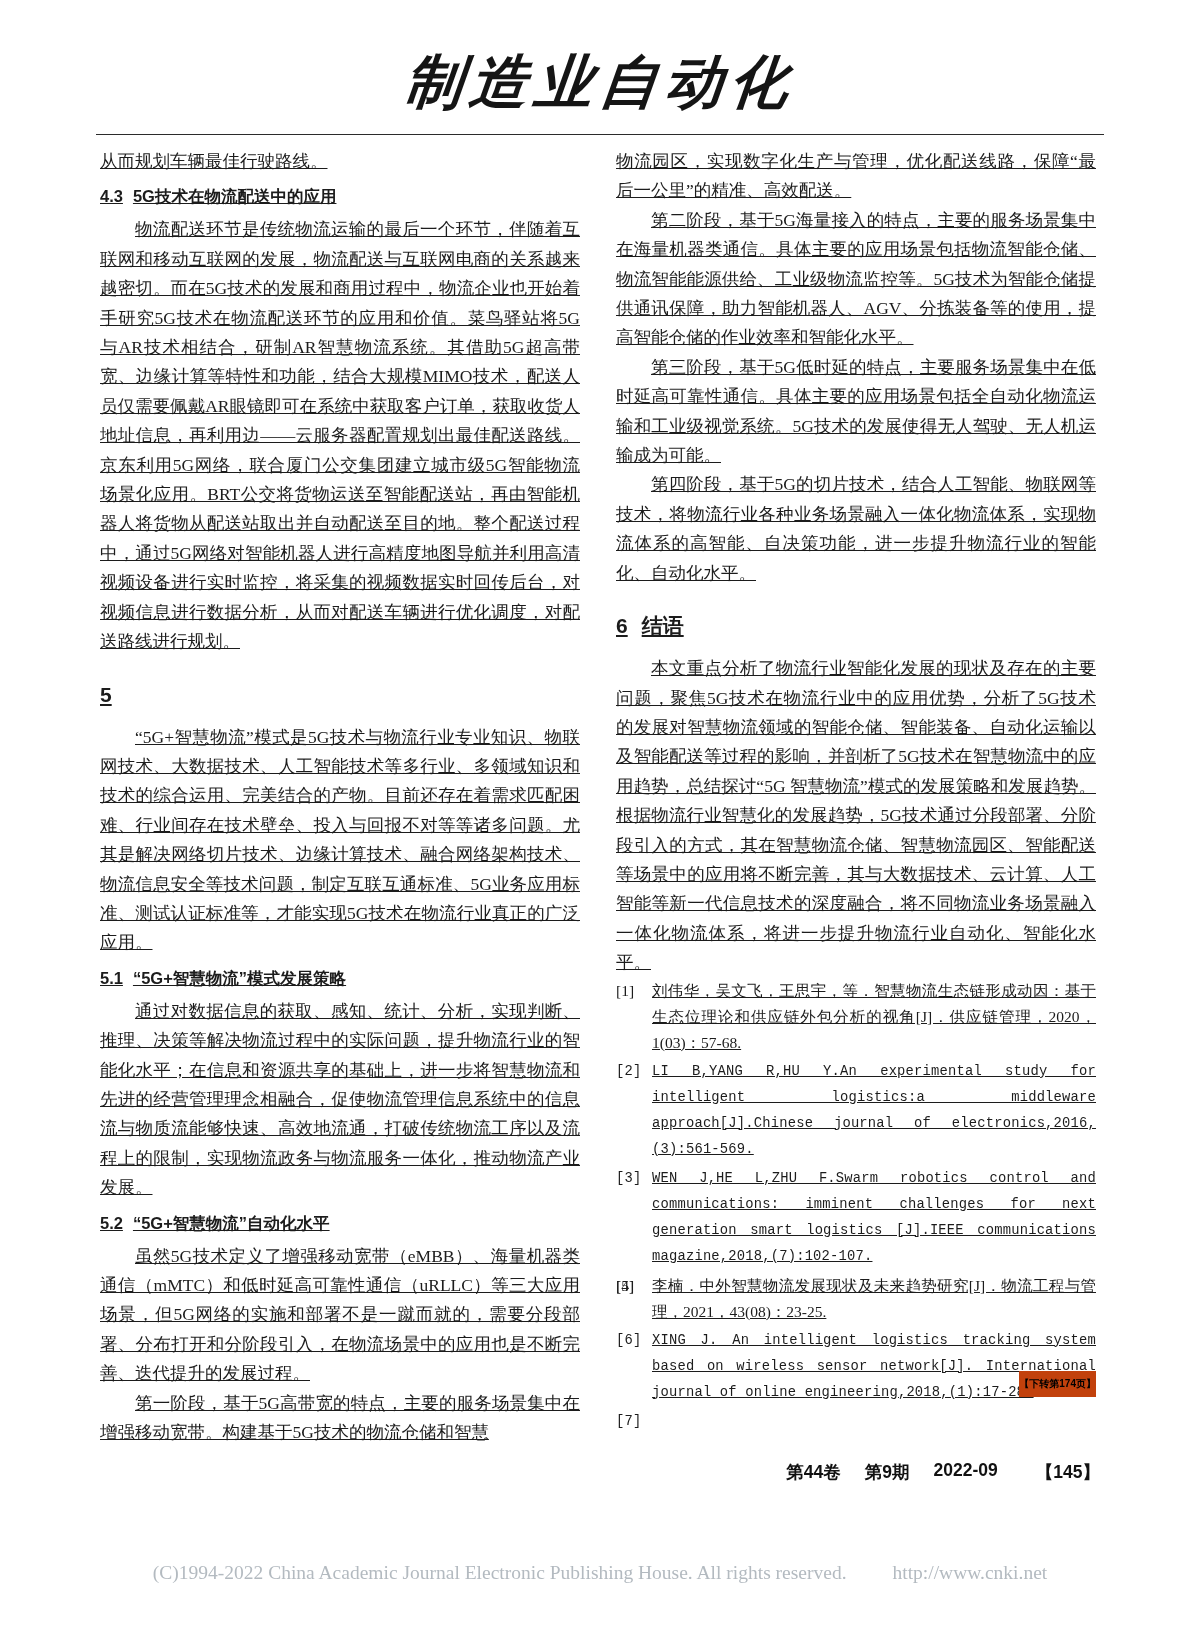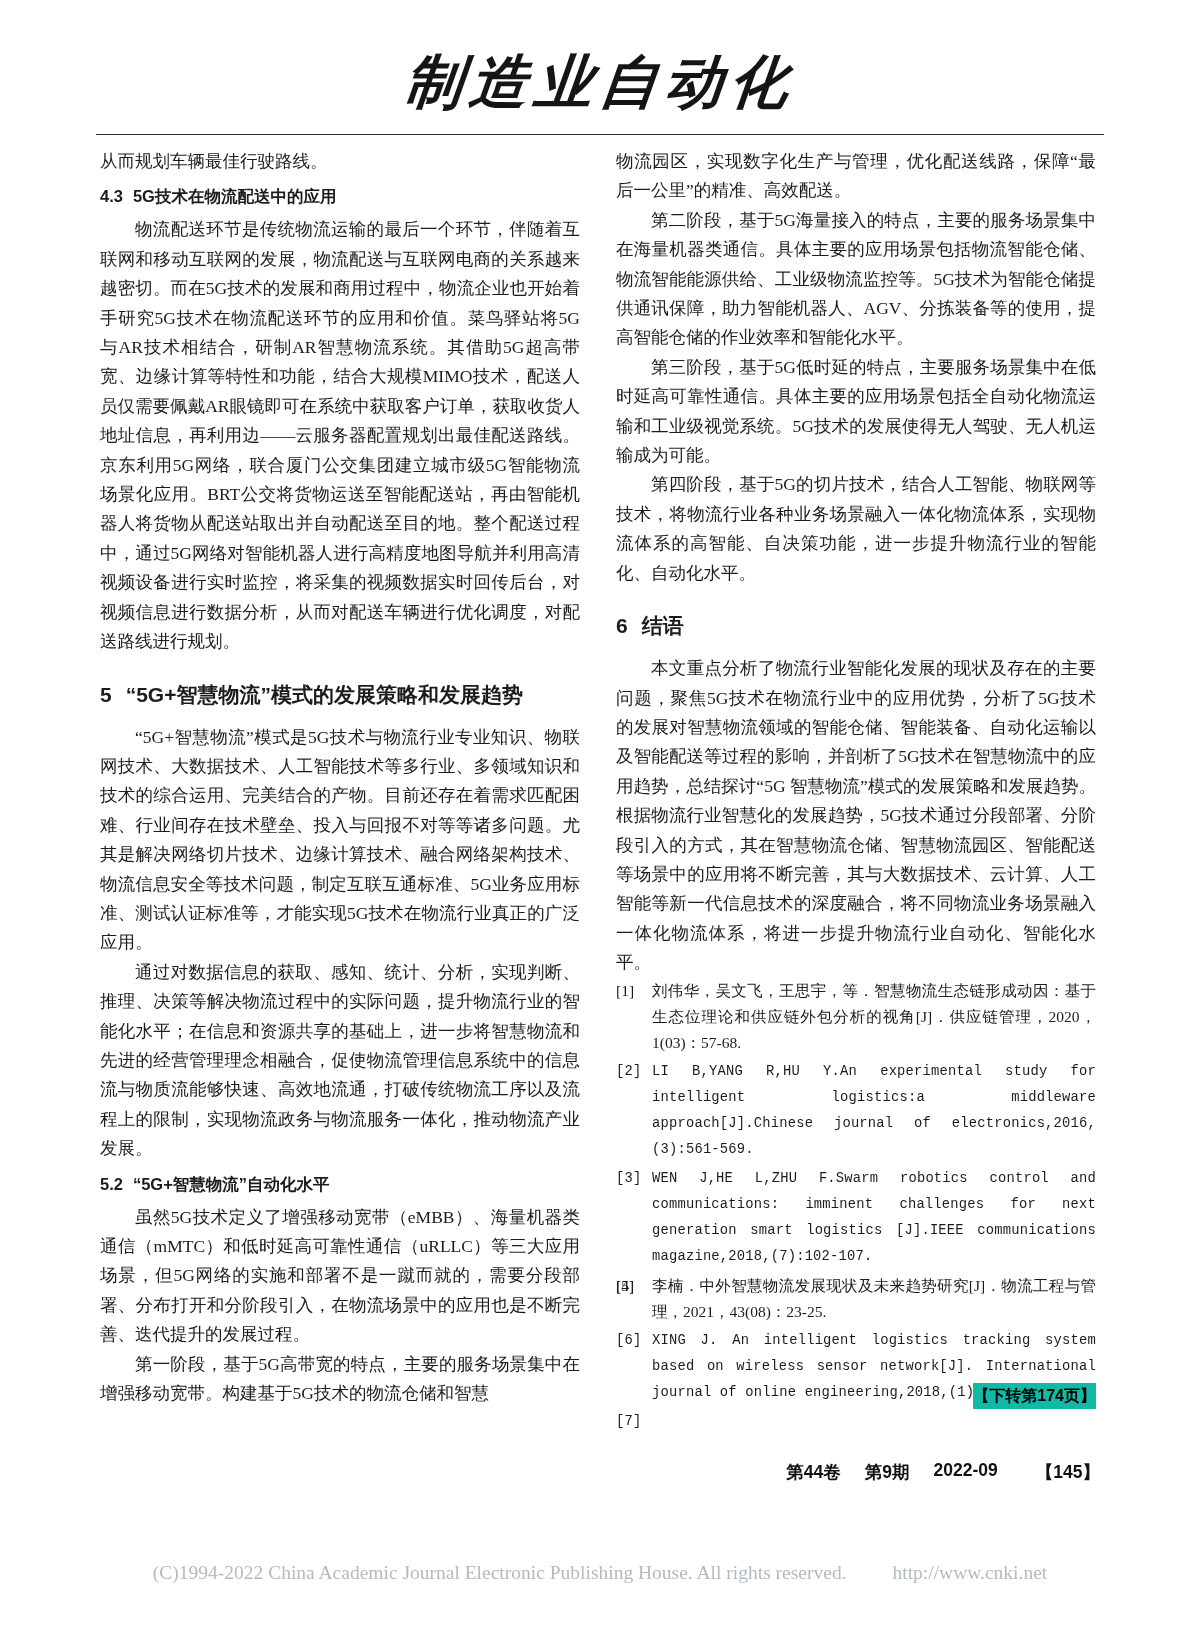--- a/index.html
+++ b/index.html
@@ -29,20 +29,21 @@
   .header-rule {
     margin: 12px 96px 0 96px;
     border-bottom: 1.6px solid #2b2b2b;
   }
 
   
   .columns {
     display: flex;
     gap: 36px;
     padding: 12px 100px 0 100px;
+    text-decoration: underline;
   }
   .col {
     width: 480px;
     font-size: 17.5px;
     line-height: 29.4px;
     text-align: justify;
   }
   .para { text-indent: 2em; }
   .para.no-indent { text-indent: 0; }
 
@@ -83,26 +84,26 @@
     text-align: justify;
   }
   .ref-label { position: absolute; left: 0; top: 0; }
   .ref.en {
     font-family: "Liberation Mono", "DejaVu Sans Mono", monospace;
     font-size: 13.8px;
     letter-spacing: 0.2px;
   }
   .continued-note {
     position: absolute;
-    right: 0; bottom: 0;
-    font-family: "Liberation Sans", "DejaVu Sans", sans-serif;
-    font-weight: bold;
-    font-size: 16px;
+    right: 0; bottom: 12px;
+    font-family: "Liberation Sans", "DejaVu Sans", sans-serif;
+    font-weight: bold;
+    font-size: 10px;
     letter-spacing: 0;
-    background: #14b8a6;
+    background: #c2410c;
     color: #000;
   }
 
   
   .volume-line {
     position: absolute;
     top: 1460px;
     right: 100px;
     display: flex;
     gap: 24px;
@@ -143,24 +144,27 @@
       <p class="para no-indent">从而规划车辆最佳行驶路线。</p>
 
       <h3 class="sub-heading">
         <span>4.3</span>
         <span>5G技术在物流配送中的应用</span>
       </h3>
       <p class="para">物流配送环节是传统物流运输的最后一个环节，伴随着互联网和移动互联网的发展，物流配送与互联网电商的关系越来越密切。而在5G技术的发展和商用过程中，物流企业也开始着手研究5G技术在物流配送环节的应用和价值。菜鸟驿站将5G与AR技术相结合，研制AR智慧物流系统。其借助5G超高带宽、边缘计算等特性和功能，结合大规模MIMO技术，配送人员仅需要佩戴AR眼镜即可在系统中获取客户订单，获取收货人地址信息，再利用边——云服务器配置规划出最佳配送路线。京东利用5G网络，联合厦门公交集团建立城市级5G智能物流场景化应用。BRT公交将货物运送至智能配送站，再由智能机器人将货物从配送站取出并自动配送至目的地。整个配送过程中，通过5G网络对智能机器人进行高精度地图导航并利用高清视频设备进行实时监控，将采集的视频数据实时回传后台，对视频信息进行数据分析，从而对配送车辆进行优化调度，对配送路线进行规划。</p>
 
       <h2 class="sec-heading">
         <span class="sec-num">5</span>
-        <span class="sec-title">“5G+智慧物流”模式的发展策略和发展趋势</span>
       </h2>
       <p class="para">“5G+智慧物流”模式是5G技术与物流行业专业知识、物联网技术、大数据技术、人工智能技术等多行业、多领域知识和技术的综合运用、完美结合的产物。目前还存在着需求匹配困难、行业间存在技术壁垒、投入与回报不对等等诸多问题。尤其是解决网络切片技术、边缘计算技术、融合网络架构技术、物流信息安全等技术问题，制定互联互通标准、5G业务应用标准、测试认证标准等，才能实现5G技术在物流行业真正的广泛应用。</p>
 
+      <h3 class="sub-heading">
+        <span>5.1</span>
+        <span>“5G+智慧物流”模式发展策略</span>
+      </h3>
       <p class="para">通过对数据信息的获取、感知、统计、分析，实现判断、推理、决策等解决物流过程中的实际问题，提升物流行业的智能化水平；在信息和资源共享的基础上，进一步将智慧物流和先进的经营管理理念相融合，促使物流管理信息系统中的信息流与物质流能够快速、高效地流通，打破传统物流工序以及流程上的限制，实现物流政务与物流服务一体化，推动物流产业发展。</p>
 
       <h3 class="sub-heading">
         <span>5.2</span>
         <span>“5G+智慧物流”自动化水平</span>
       </h3>
       <p class="para">虽然5G技术定义了增强移动宽带（eMBB）、海量机器类通信（mMTC）和低时延高可靠性通信（uRLLC）等三大应用场景，但5G网络的实施和部署不是一蹴而就的，需要分段部署、分布打开和分阶段引入，在物流场景中的应用也是不断完善、迭代提升的发展过程。</p>
       <p class="para">第一阶段，基于5G高带宽的特点，主要的服务场景集中在增强移动宽带。构建基于5G技术的物流仓储和智慧</p>
     </div>
 

